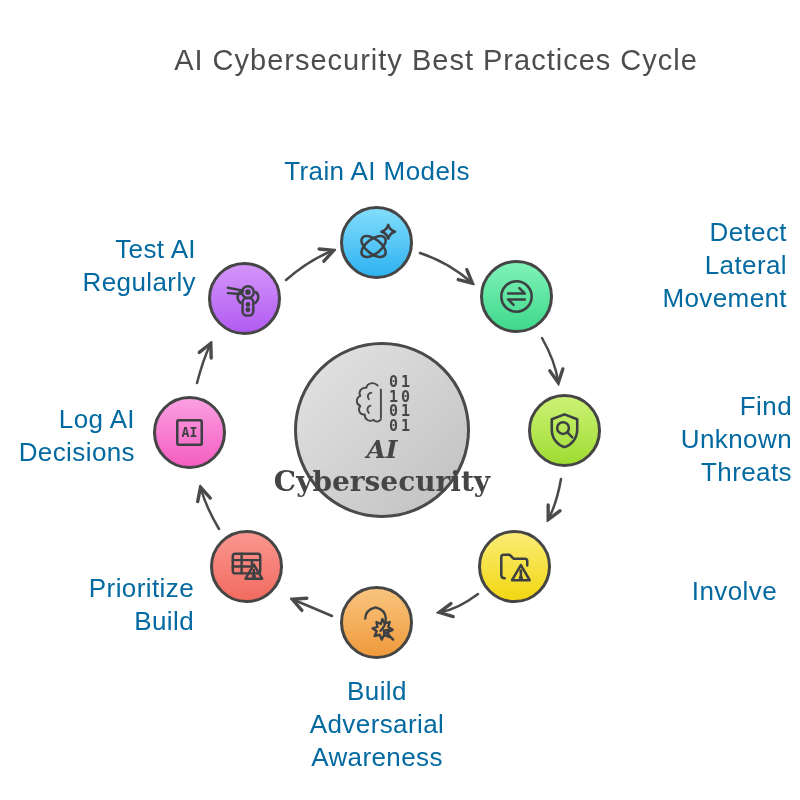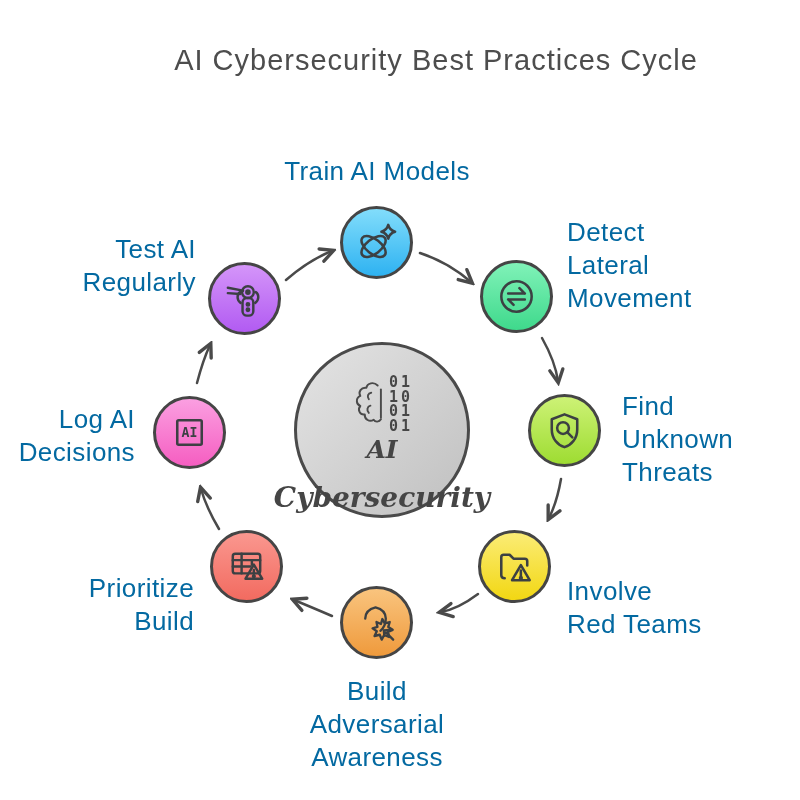--- a/index.html
+++ b/index.html
@@ -15,41 +15,41 @@
     position:absolute;width:73px;height:73px;border-radius:50%;
     border:3px solid #454545;box-sizing:border-box;
     display:flex;align-items:center;justify-content:center;
   }
   .node svg{display:block;}
   .label{
     position:absolute;font-size:26px;color:#0369a1;letter-spacing:0.4px;
     line-height:33px;font-weight:500;
   }
   .label.center{text-align:center;}
-  .label.left{text-align:left;}
+  .label.left{text-align:right;}
   .label.right{text-align:right;}
   .center-circle{
     position:absolute;left:294px;top:342px;width:176px;height:176px;
     border-radius:50%;border:3px solid #4a4a4a;box-sizing:border-box;
     display:flex;flex-direction:column;align-items:center;
   }
   .center-icon-row{
     margin-top:30px;display:flex;align-items:center;gap:4px;
   }
   .binary{
     font-family:"DejaVu Sans Mono","Liberation Mono",monospace;
     font-size:15px;line-height:14.5px;letter-spacing:3px;color:#474747;font-weight:600;
   }
   .center-ai{
     font-family:"DejaVu Serif","Liberation Serif",serif;
     font-style:italic;font-weight:bold;font-size:25px;color:#454545;margin-top:2px;
   }
   .center-cyber{
     font-family:"DejaVu Serif","Liberation Serif",serif;
-    font-style:italic;font-weight:bold;font-size:28px;color:#454545;margin-top:17px;
+    font-weight:bold;font-size:28px;color:#454545;margin-top:1px;
   }
   #arrows{position:absolute;left:0;top:0;pointer-events:none;}
 </style>
 </head>
 <body>
 
 <div id="canvas">
 
   <div class="title">AI Cybersecurity Best Practices Cycle</div>
 
@@ -140,21 +140,20 @@
       <g fill="none" stroke="#3c4043" stroke-width="2.6" stroke-linecap="round" stroke-linejoin="round">
         <path d="M14 36 Q10.5 36 10.5 33 V14.5 Q10.5 12 13 12 H19 L23 16 H34.5 Q37 16 37 18.5 V23"></path>
         <path d="M30.5 22.5 L39.5 38 H21.5 Z"></path>
         <path d="M30.5 28 V33"></path>
         <circle cx="30.5" cy="35.7" r="0.9" fill="#3c4043"></circle>
       </g>
     </svg>
   </div>
   <div class="label left" style="left:567px;top:575px;width:210px">
     <div>Involve</div>
-    <div>Red Teams</div>
   </div>
 
   <div class="node" style="left: 340px; top: 586px; background: linear-gradient(rgb(249, 196, 126), rgb(239, 154, 60));">
     <svg width="47" height="47" viewBox="0 0 48 48">
       <g fill="none" stroke="#3c4043" stroke-width="2.4" stroke-linecap="round" stroke-linejoin="round">
         <path d="M12.5 20 C12.5 13.5 17 10 23 8.5 C29 10 33.5 13.5 33.5 20 C33.5 25 31.5 29.5 28 32.5"></path>
         <path d="M30 20.5 L32.5 25 L37.5 23.5 L36 28.5 L40.5 31.5 L35.8 33.5 L36.8 38.8 L31.8 36.8 L29.3 41.5 L27.3 36.5 L22 37.8 L24.3 33 L20 30 L25 28.5 L24 23.5 L28.5 25.5 Z"></path>
         <path d="M41 41.5 L31.5 32 M31.5 32 L32 37.5 M31.5 32 L37 31.5"></path>
       </g>
     </svg>

